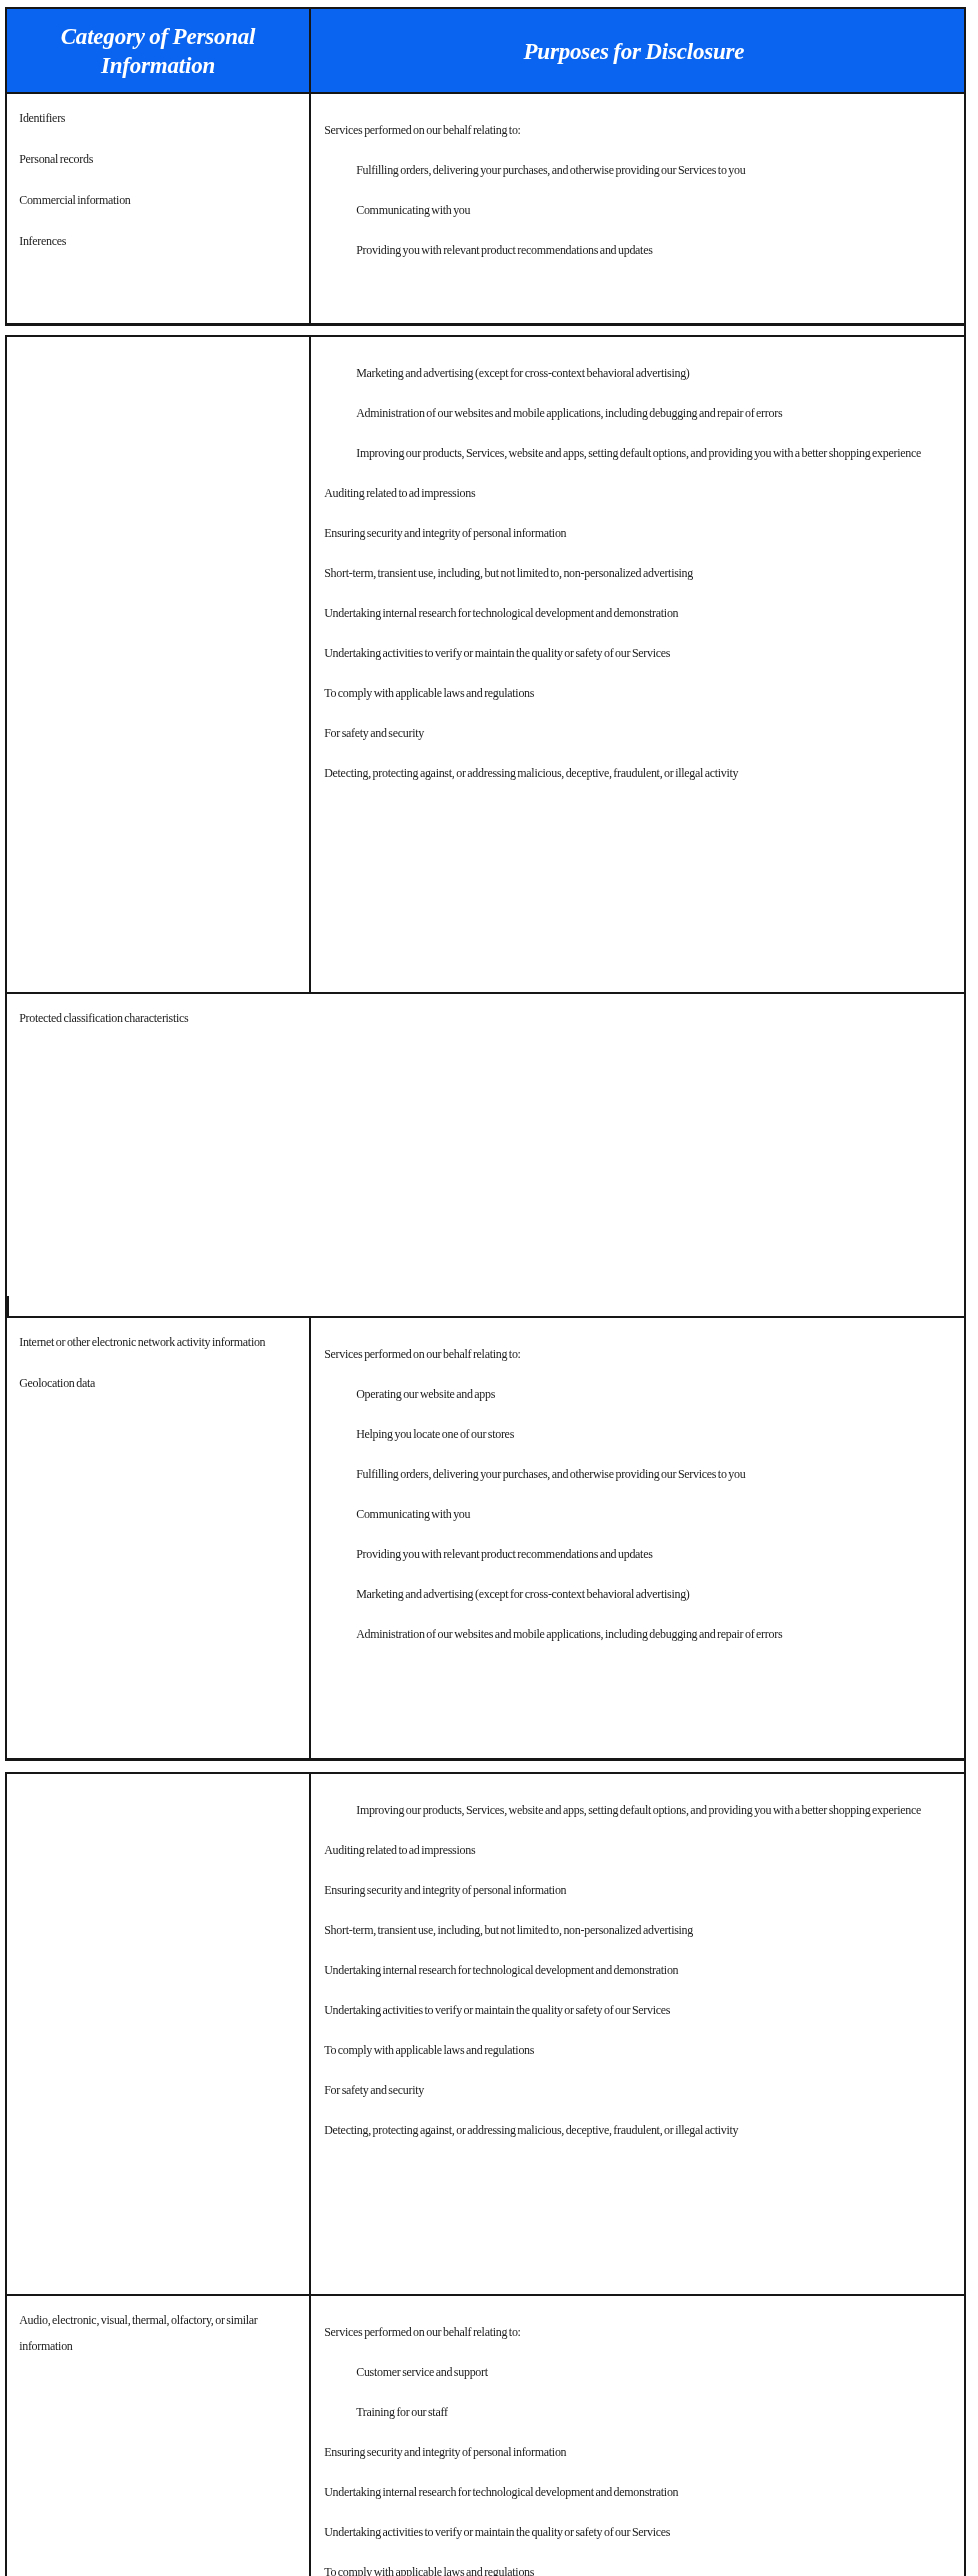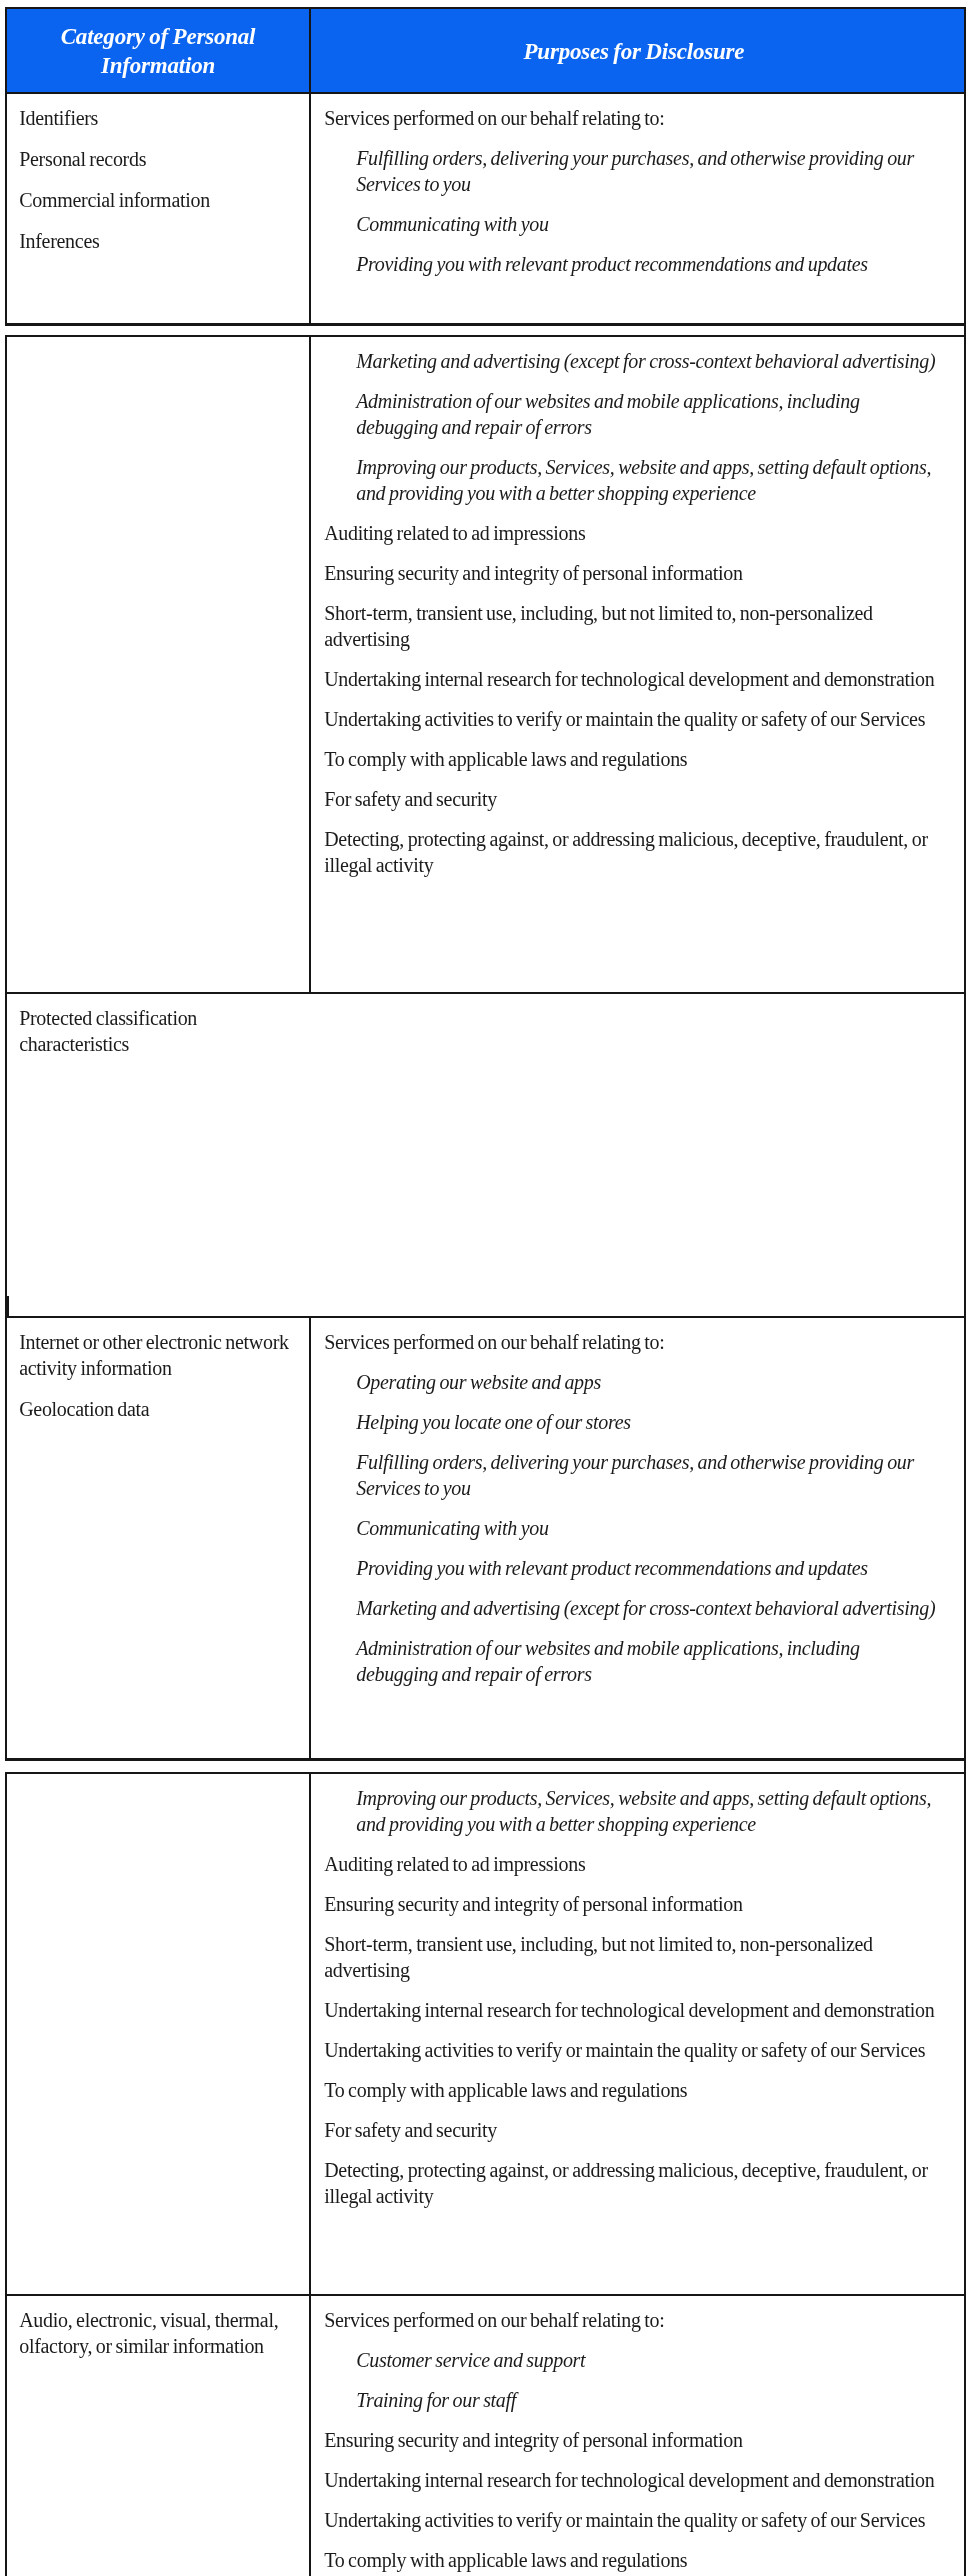--- a/index.html
+++ b/index.html
@@ -31,21 +31,21 @@
   }
   .row{
     display:flex;
     box-sizing:border-box;
   }
   .row + .row{
     border-top:2.1px solid var(--border);
   }
   .cell{
     box-sizing:border-box;
-    font-size:20px;
+    font-size:12px;
     line-height:26px;
     letter-spacing:-0.3px;
     word-spacing:-1px;
   }
   .left-cell{
     flex:0 0 302px;
     width:302px;
     padding:10.8px 12.4px 9.3px 12px;
   }
   .right-cell{
@@ -63,22 +63,22 @@
     display:flex;
     align-items:center;
     justify-content:center;
     text-align:center;
     font-size:23px;
     line-height:29px;
     letter-spacing:-0.2px;
   }
   .header-row .right-cell{border-left:2.1px solid var(--border);}
   p{margin:0;}
-  .para{margin:0 0 14px 0;}
-  .para.indent{padding-left:32px;font-style:italic;}
+  .para{margin:12px 0 14px 0;}
+  .para.indent{padding-left:32px;}
   .left-item{margin:0 0 15px 0;}
   .marked{
     text-decoration:underline;
     text-decoration-style:dotted;
     text-decoration-color:var(--underline);
     text-decoration-thickness:2.1px;
     text-underline-offset:3.6px;
   }
   .gap{
     position:relative;

